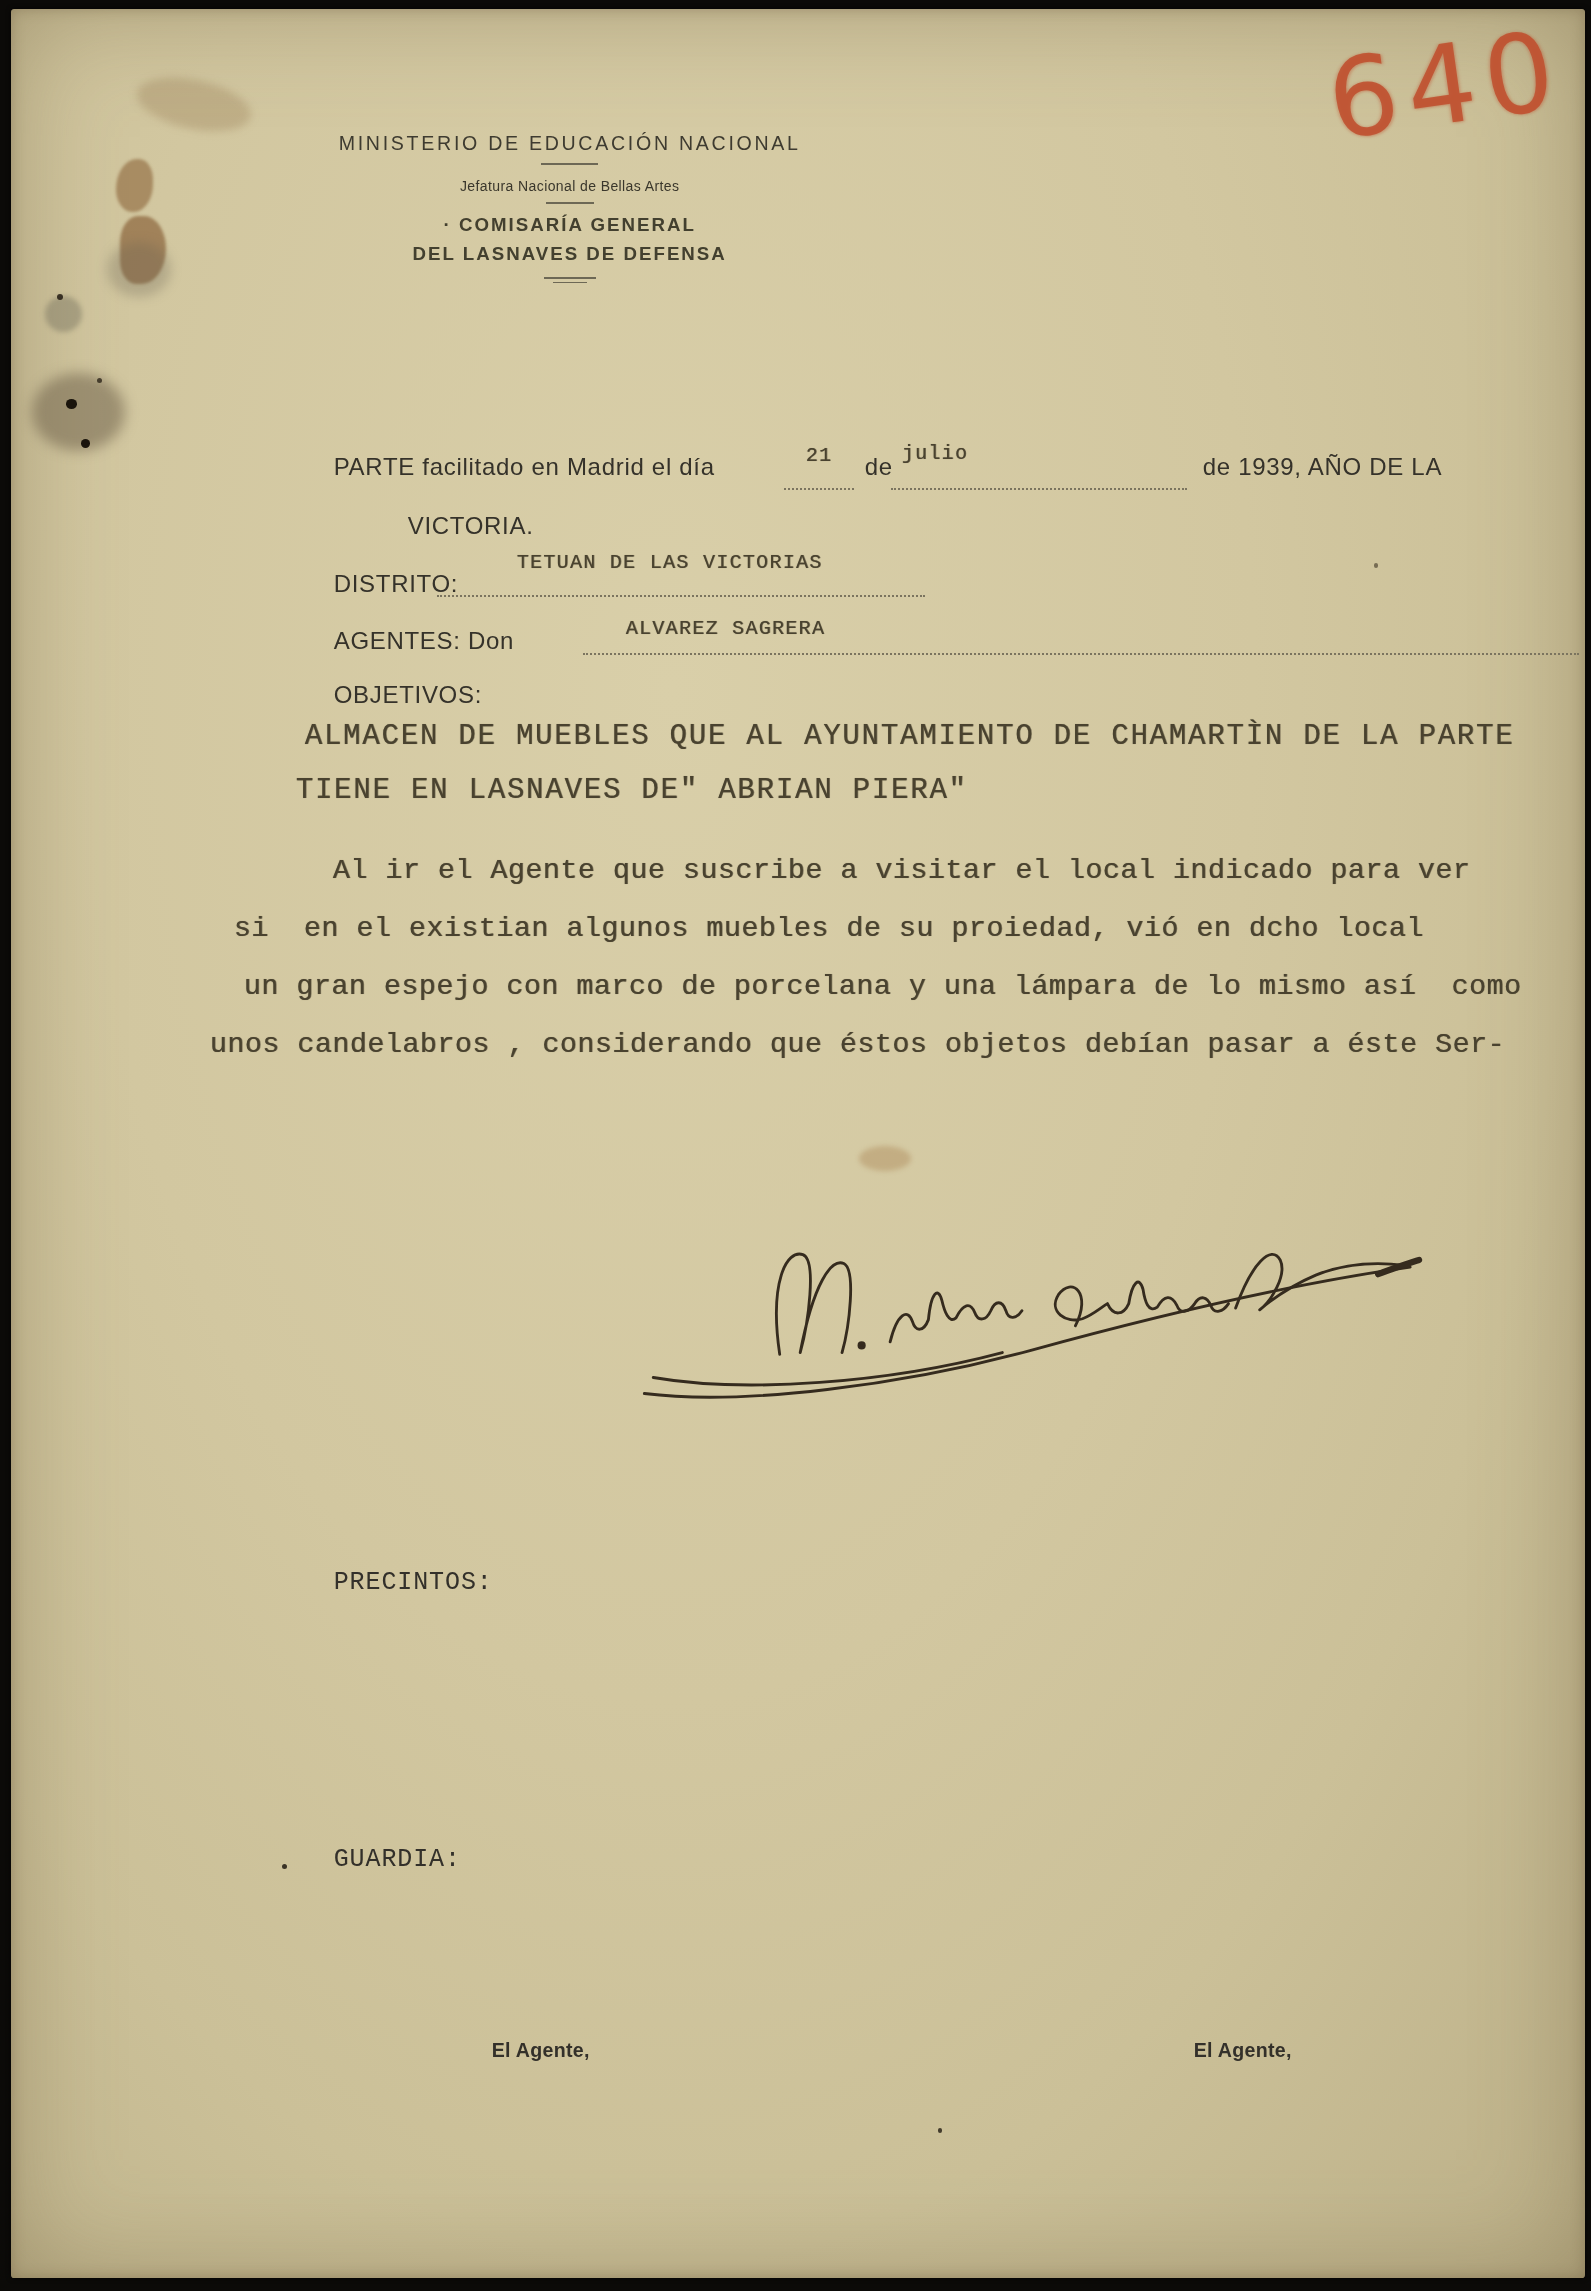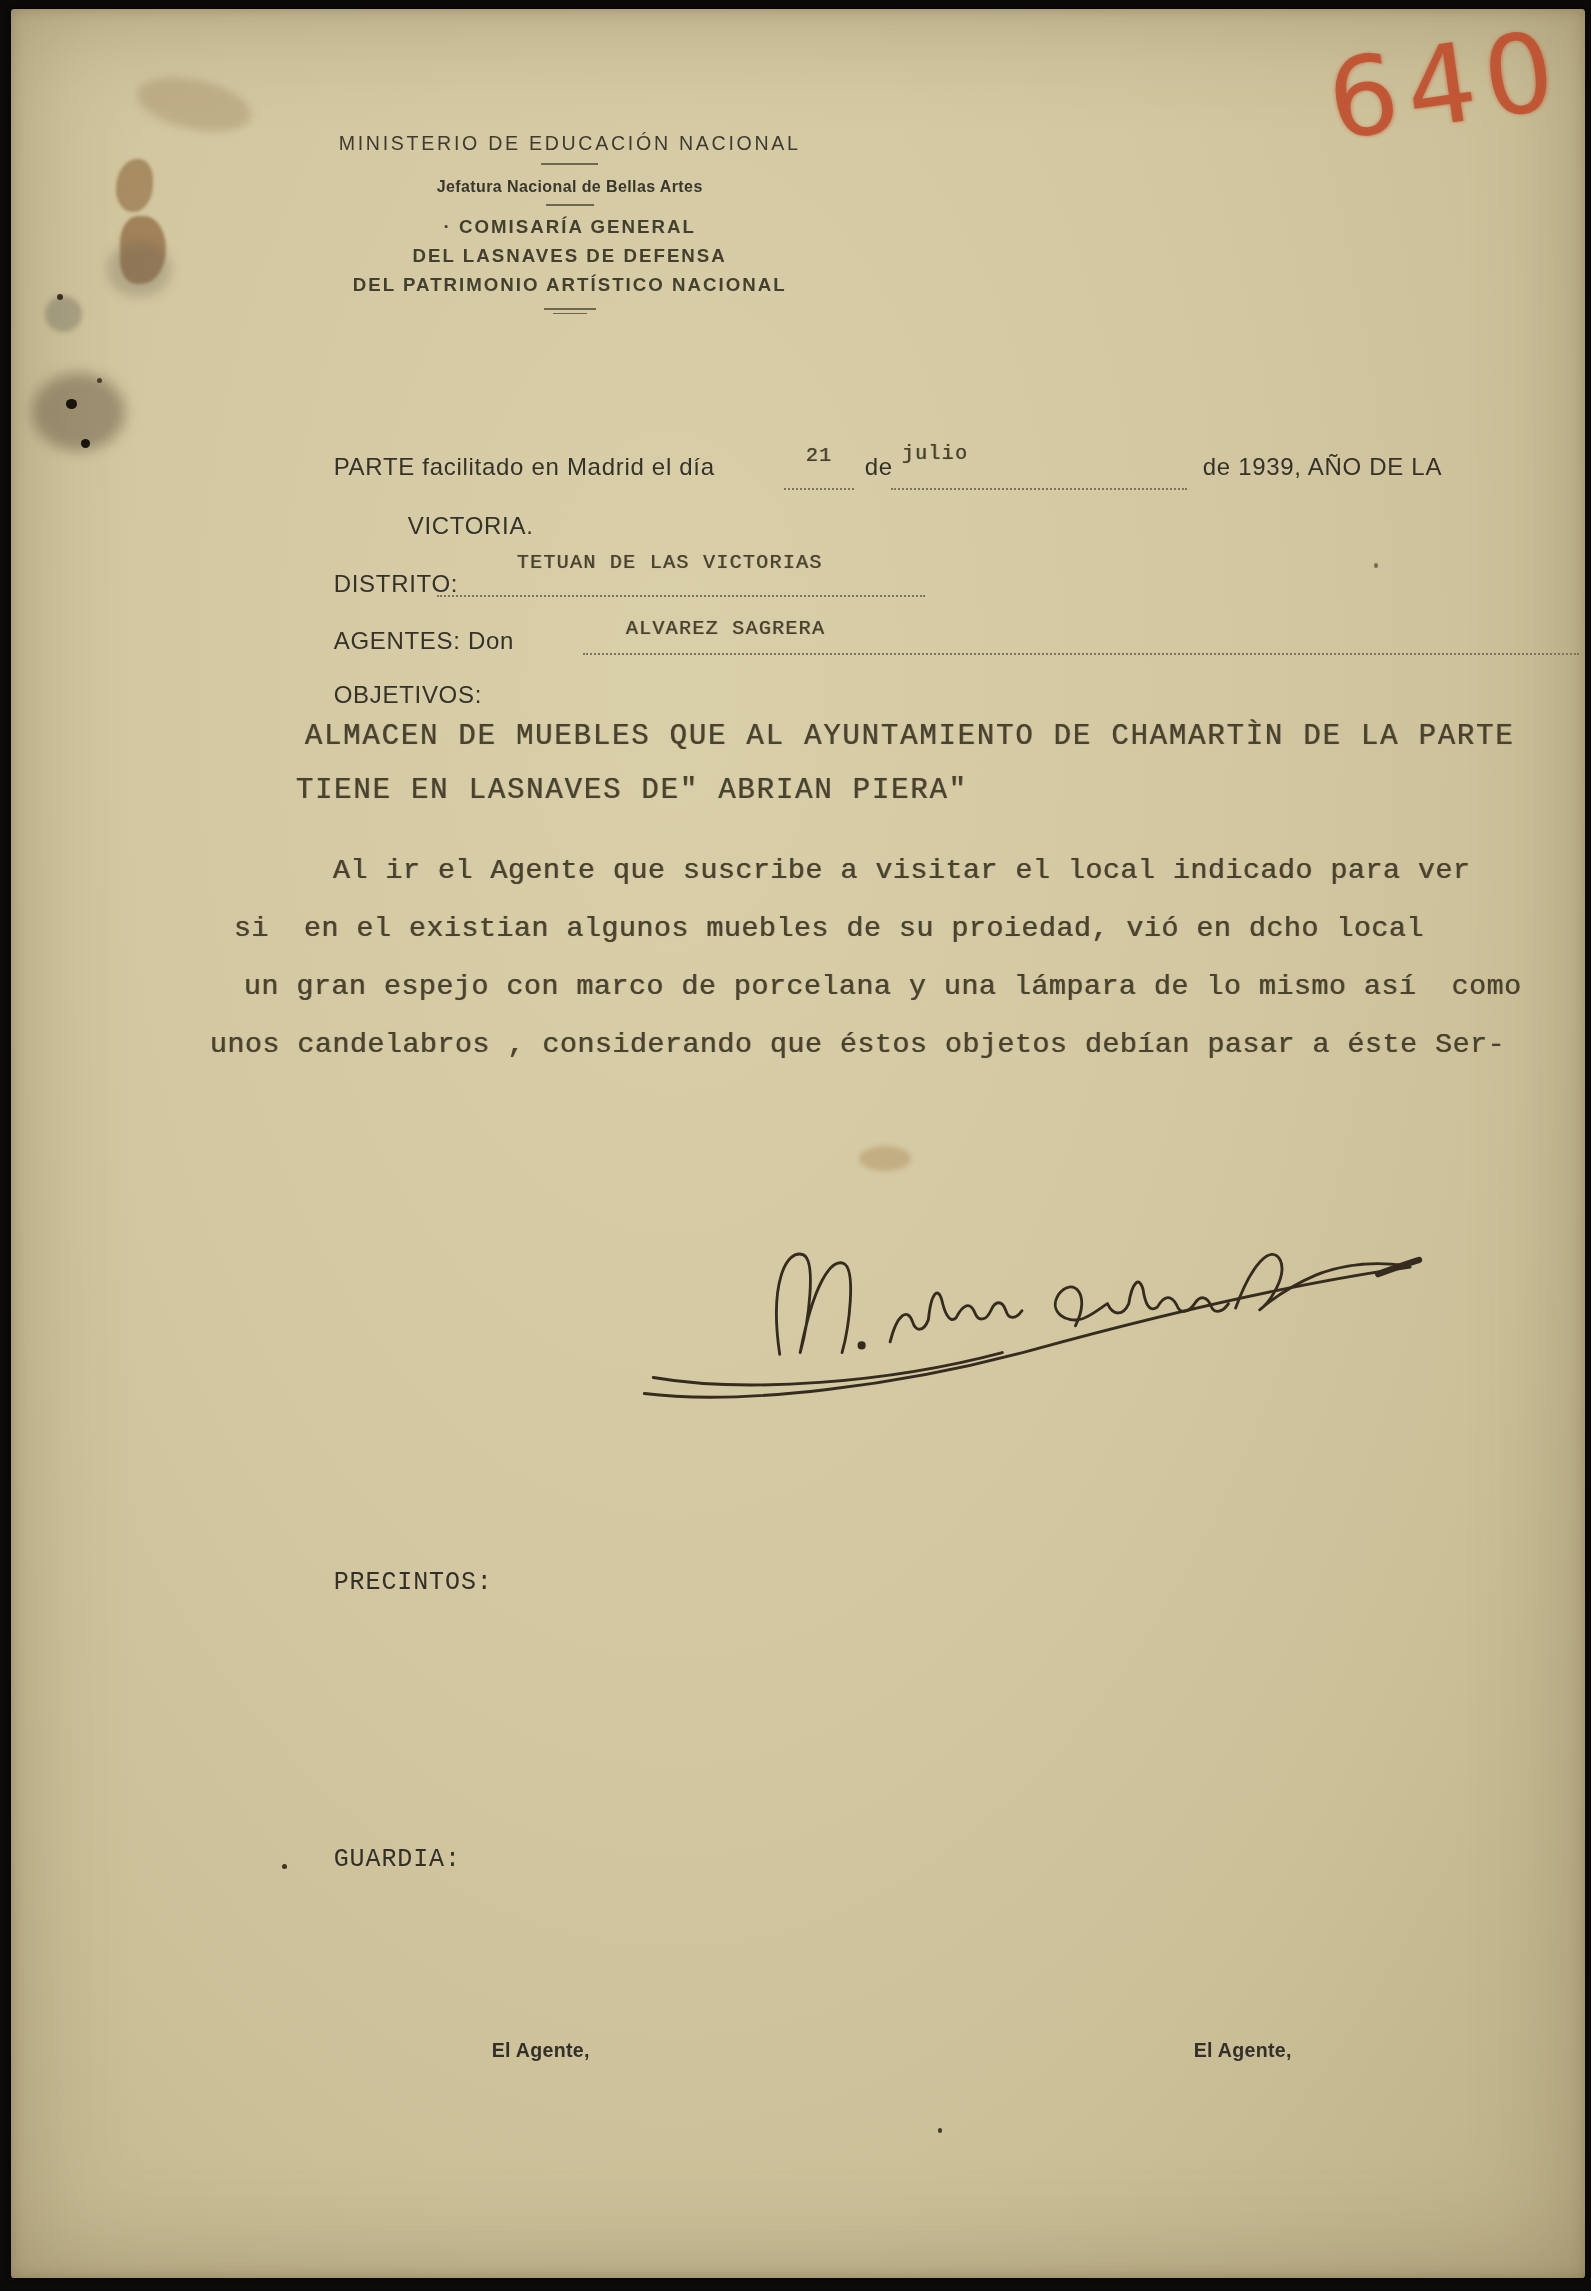--- a/index.html
+++ b/index.html
@@ -22,21 +22,21 @@
   .printed{color:#38352c;}
   .typed{
     font-family:"Liberation Mono","DejaVu Sans Mono",monospace;
     color:#49422f;
     text-shadow:0.7px 0 0 rgba(73,66,47,.55), 0 0 0.9px rgba(73,66,47,.4);
     white-space:pre;
   }
   
   .hdr{left:283px;top:123px;width:552px;text-align:center;}
   .hdr1{font-size:19.6px;letter-spacing:2.7px;color:#3e3b30;}
-  .hdr2{font-size:16px;font-weight:700;letter-spacing:0.4px;color:#3a372c;margin-top:13.4px;}
+  .hdr2{font-size:14px;font-weight:400;letter-spacing:0.4px;color:#3a372c;margin-top:13.4px;}
   .hdr3{font-size:18.7px;letter-spacing:2px;font-weight:700;color:#43402f;line-height:29px;text-align:center;}
   .rule{height:1.8px;background:#6d6855;margin:8px auto 6.2px auto;}
   .rule.w64{width:57px}.rule.w54{width:48px}
   .dbl{margin-top:9px;}
   .dbl .a{width:52px;height:1.8px;background:#6d6855;margin:0 auto;}
   .dbl .b{width:34px;height:1.8px;background:#6d6855;margin:2.7px auto 0 auto;}
   
   .rednum{
     left:1317px;top:12.5px;
     font-family:"DejaVu Sans",sans-serif;
@@ -80,21 +80,20 @@
 
   <div class="abs rednum">640</div>
 
   <div class="abs hdr">
     <div class="hdr1">MINISTERIO DE EDUCACIÓN NACIONAL</div>
     <div class="rule w64"></div>
     <div class="hdr2">Jefatura Nacional de Bellas Artes</div>
     <div class="rule w54"></div>
     <div class="hdr3">· COMISARÍA GENERAL</div>
     <div class="hdr3">DEL LASNAVES DE DEFENSA</div>
-    <div class="hdr3">DEL PATRIMONIO ARTÍSTICO NACIONAL</div>
     <div class="dbl">
         <div class="a"></div>
         <div class="b"></div>
       </div>
   </div>
 
   <span class="abs printed f27" style="left:323px;top:444px;">PARTE facilitado en Madrid el día</span>
   <span class="abs typed t31" style="left:795px;top:435px;">21</span>
   <div class="abs dots" style="left:773px;top:478px;width:70px;"></div>
   <span class="abs printed f27" style="left:854px;top:444px;">de</span>

